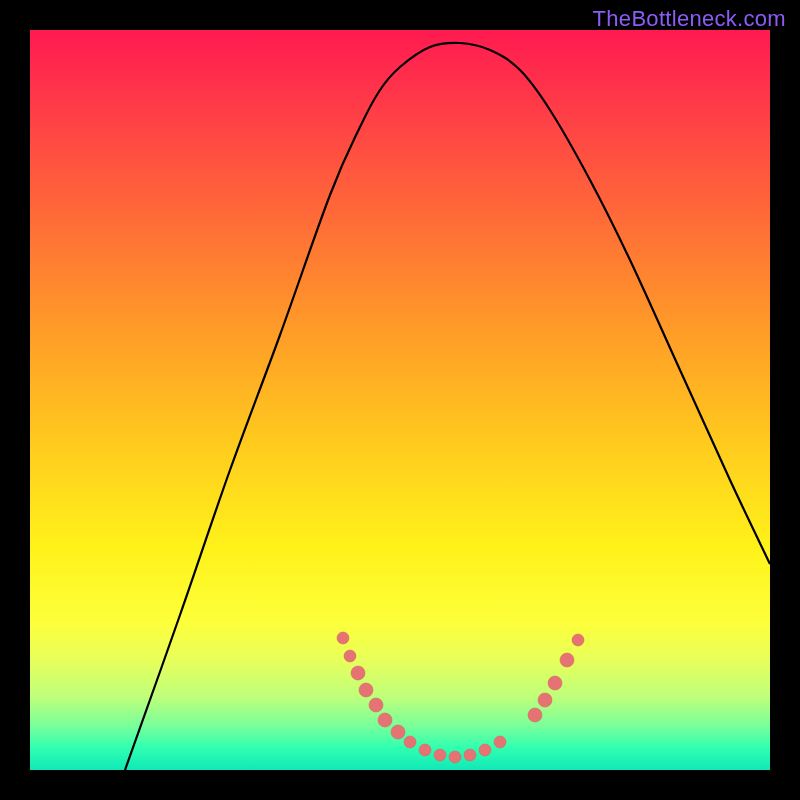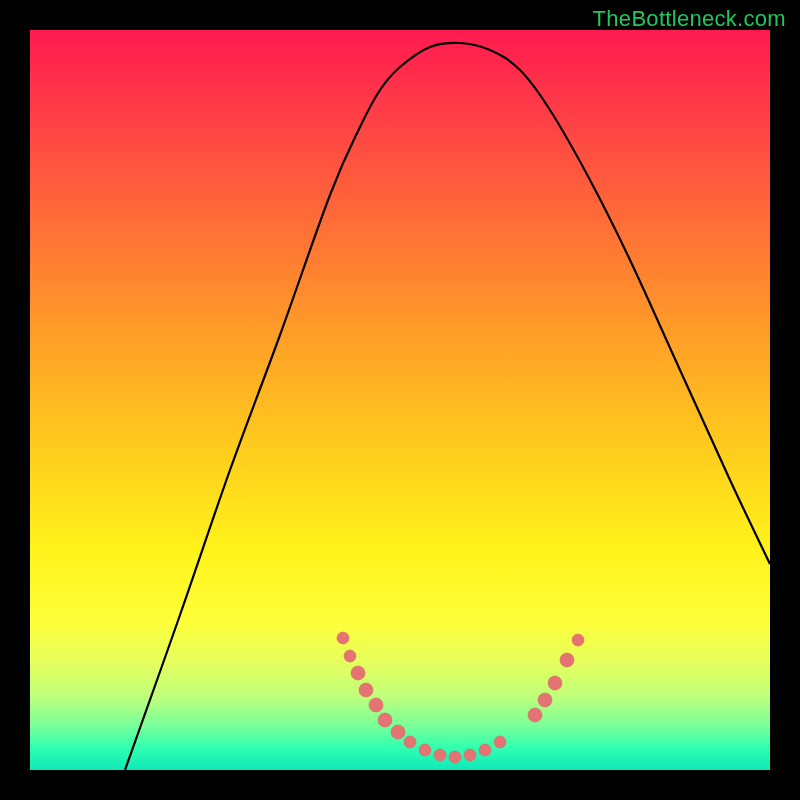--- a/index.html
+++ b/index.html
@@ -35,21 +35,21 @@
       #30ffb0 97%,
       #10e8b8 100%
     );
   }
   .watermark {
     position: absolute;
     top: 6px;
     right: 14px;
     font-family: Arial, Helvetica, sans-serif;
     font-size: 22px;
-    color: #22c55e;
+    color: #8b5cf6;
     font-weight: 500;
     letter-spacing: 0.3px;
     user-select: none;
   }
   svg.curve {
     position: absolute;
     inset: 0;
   }
 </style>
 </head>

